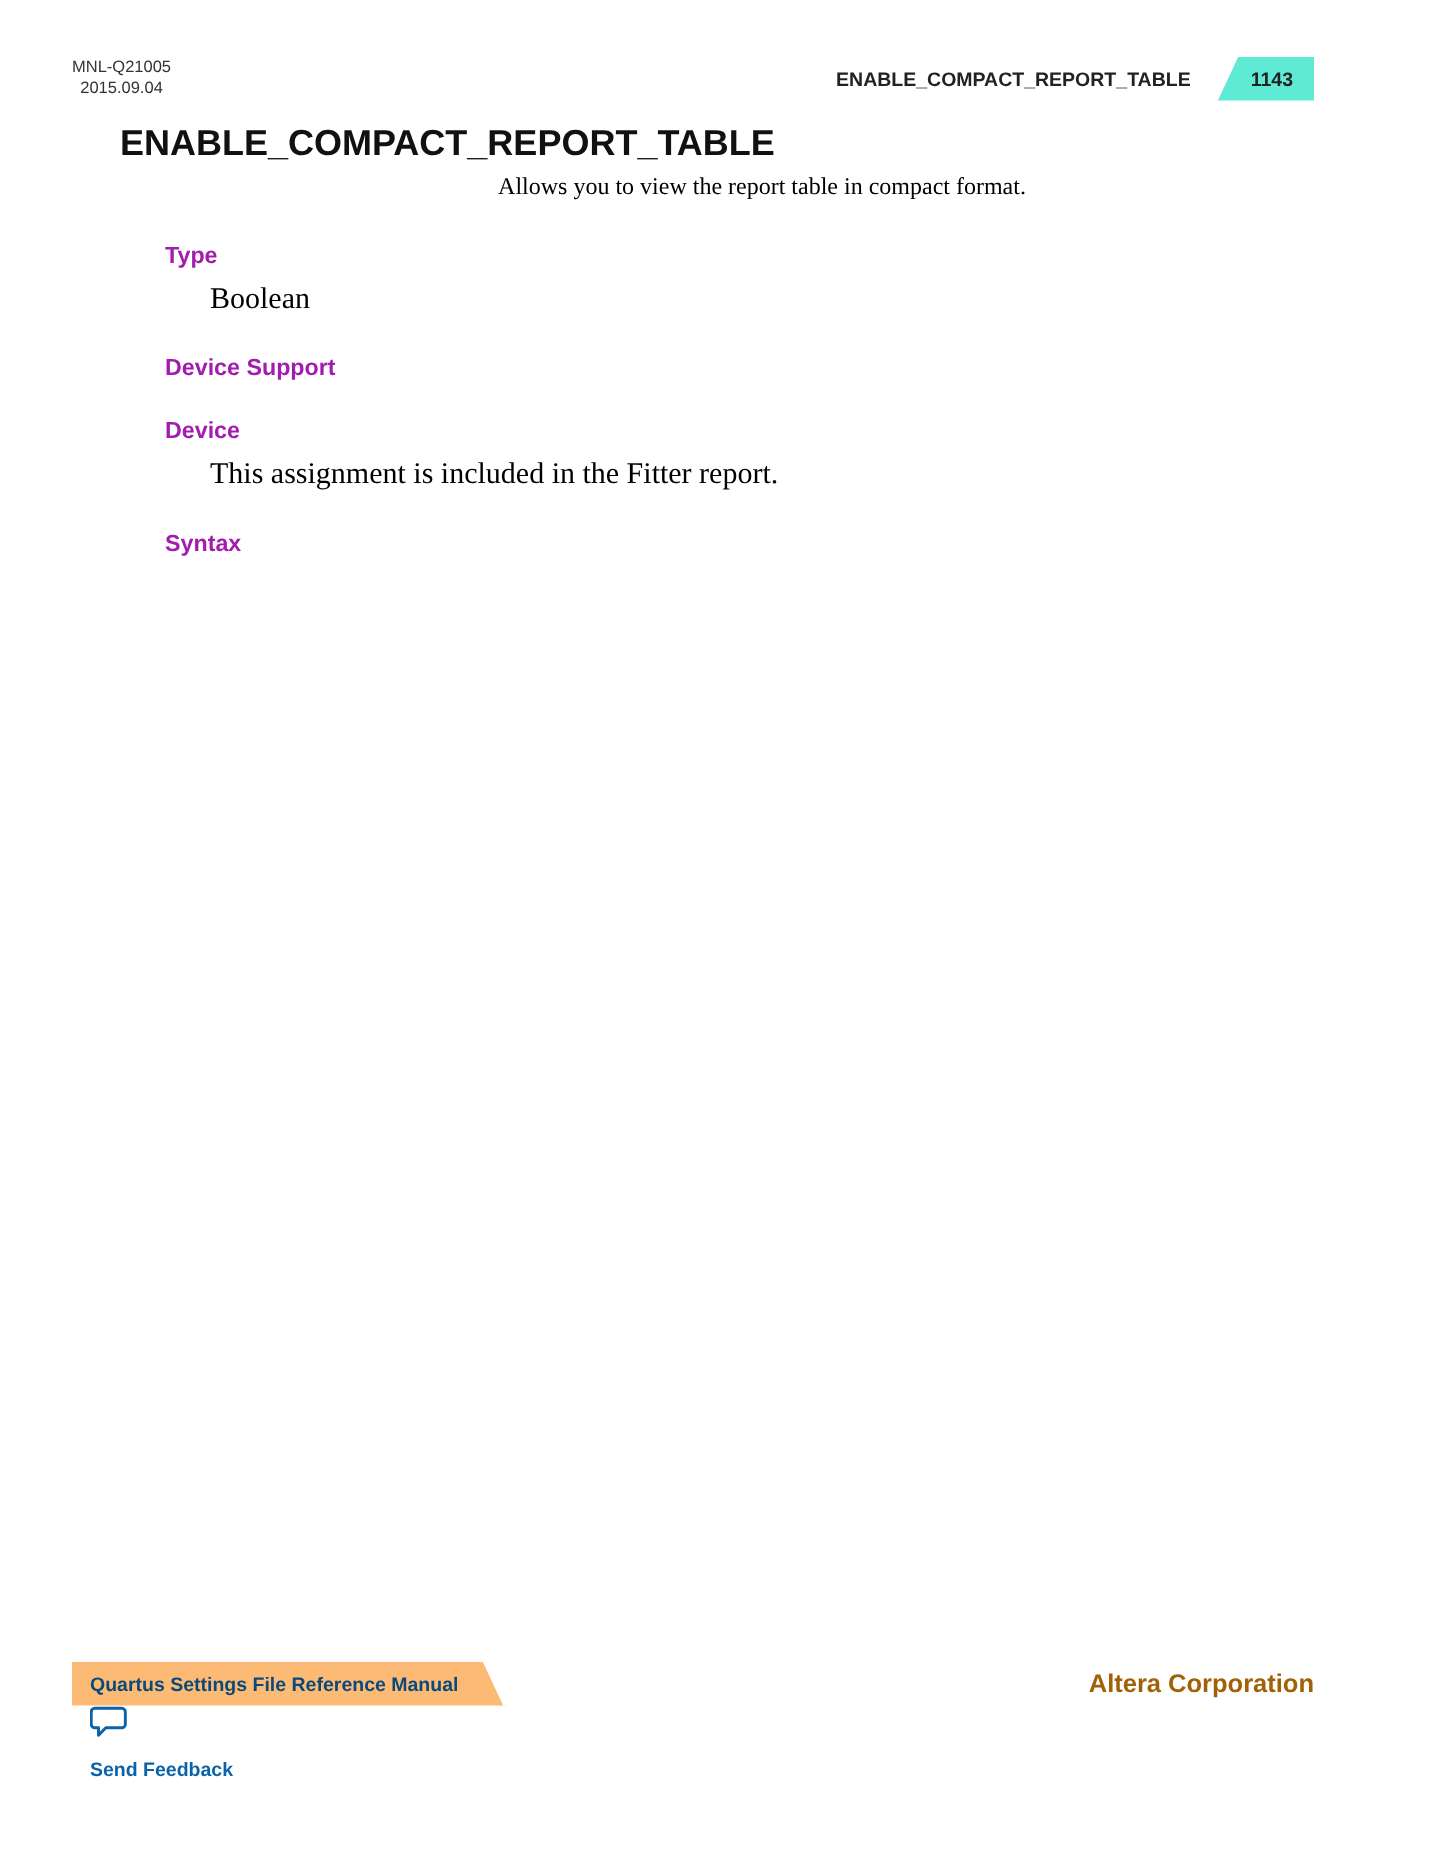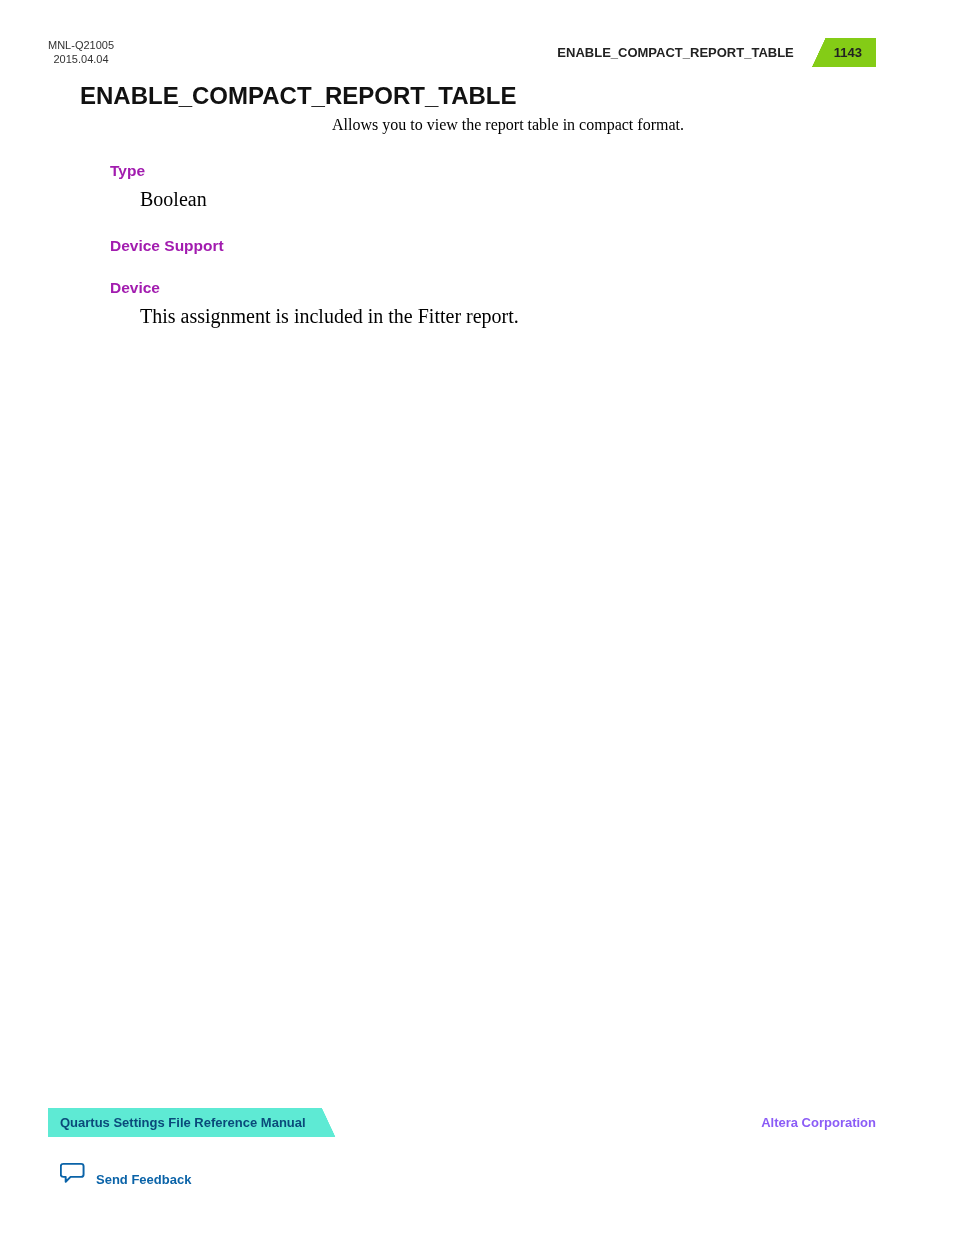--- a/index.html
+++ b/index.html
@@ -35,21 +35,21 @@
   }
   .header-title {
     font-family: Arial, Helvetica, sans-serif;
     font-size: 13px;
     font-weight: bold;
     color: #222;
     padding-right: 18px;
   }
   .page-badge {
     position: relative;
-    background: #84cc16;
+    background: #5eead4;
     font-family: Arial, Helvetica, sans-serif;
     font-size: 13px;
     font-weight: bold;
     color: #222;
     padding: 7px 14px 7px 22px;
   }
   .page-badge::before {
     content: "";
     position: absolute;
     left: -1px;
@@ -100,68 +100,69 @@
     position: absolute;
     bottom: 98px;
     left: 48px;
     right: 78px;
     display: flex;
     justify-content: space-between;
     align-items: center;
   }
   .footer-left {
     position: relative;
-    background: #5eead4;
+    background: #fdba74;
     font-family: Arial, Helvetica, sans-serif;
     font-size: 13px;
     font-weight: bold;
     color: #0a4a7a;
     padding: 7px 32px 7px 12px;
   }
   .footer-left::after {
     content: "";
     position: absolute;
     right: -1px;
     top: 0;
     bottom: 0;
     width: 20px;
     background: linear-gradient(65deg, transparent 48%, #fff 50%);
   }
   .footer-right {
     font-family: Arial, Helvetica, sans-serif;
-    font-size: 13px;
-    font-weight: bold;
-    color: #8b5cf6;
+    font-size: 17px;
+    font-weight: bold;
+    color: #a16207;
     margin-left: 28px;
   }
   .feedback {
     position: absolute;
     bottom: 48px;
     left: 60px;
     display: flex;
-    align-items: flex-end;
+    align-items: flex-start;
     gap: 10px;
     font-family: Arial, Helvetica, sans-serif;
     font-size: 13px;
     font-weight: bold;
     color: #0a63a8;
     cursor: pointer;
+    flex-direction: column;
   }
   .feedback svg {
     width: 26px;
     height: 24px;
   }
 </style>
 </head>
 <body>
 
 <div class="header">
   <div class="header-left">
     <div>MNL-Q21005</div>
-    <div>2015.04.04</div>
+    <div>2015.09.04</div>
   </div>
   <div class="header-right">
     <div class="header-title">ENABLE_COMPACT_REPORT_TABLE</div>
     <div class="page-badge">1143</div>
   </div>
 </div>
 
 <div class="content">
   <h1 class="main-title">ENABLE_COMPACT_REPORT_TABLE</h1>
   <p class="description">Allows you to view the report table in compact format.</p>
@@ -174,20 +175,21 @@
   <div class="section">
     <div class="section-heading">Device Support</div>
   </div>
 
   <div class="section">
     <div class="section-heading">Device</div>
     <div class="section-body">This assignment is included in the Fitter report.</div>
   </div>
 
   <div class="section">
+    <div class="section-heading">Syntax</div>
     <div class="section-body syntax-gap"></div>
   </div>
 
 </div>
 
 <div class="footer">
   <div class="footer-left">Quartus Settings File Reference Manual</div>
   <div class="footer-right">Altera Corporation</div>
 </div>
 

